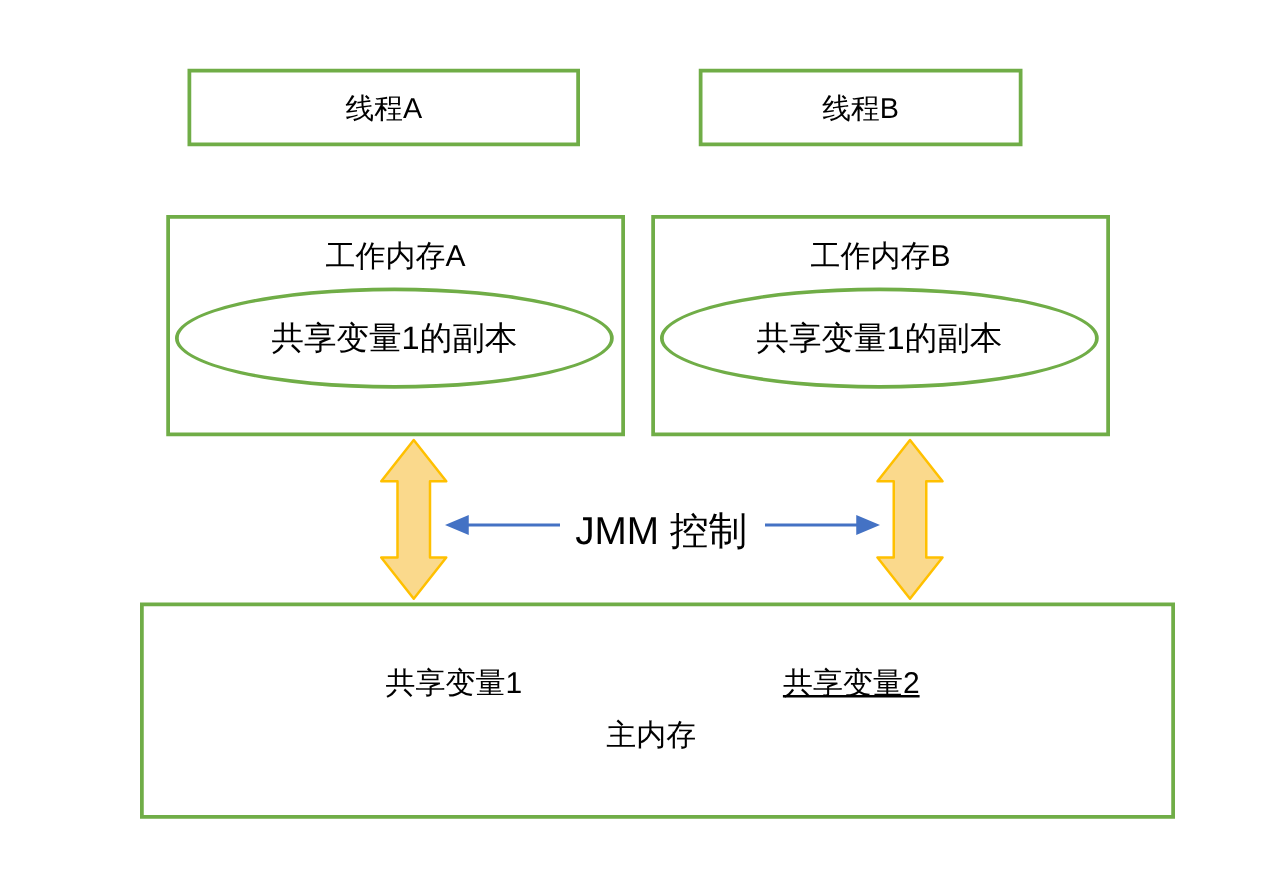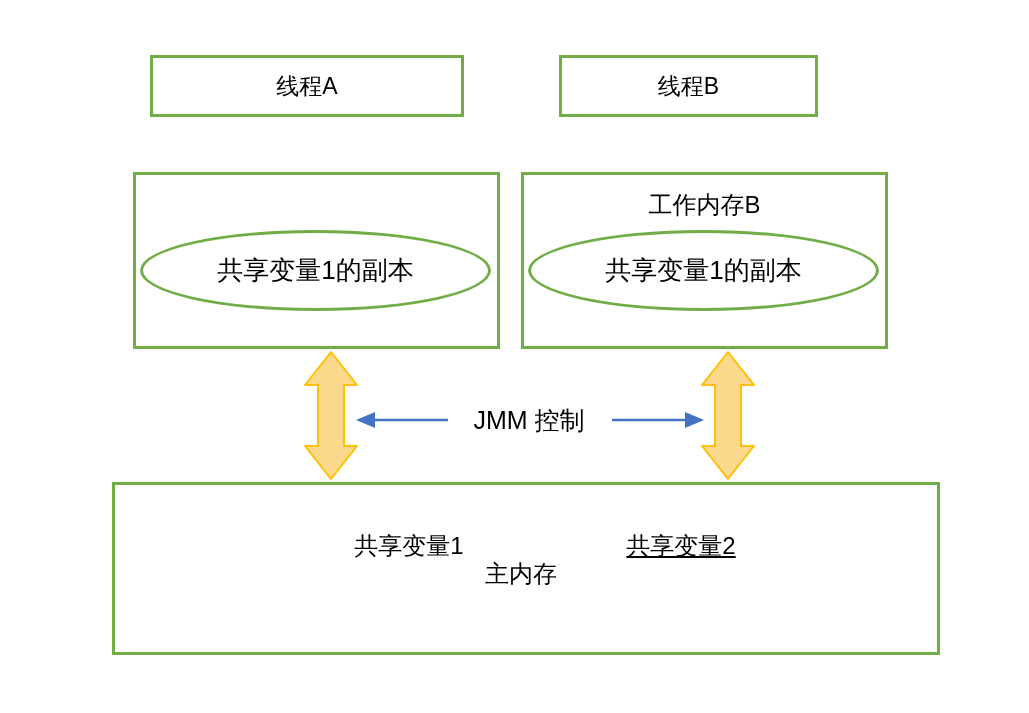--- a/index.html
+++ b/index.html
@@ -72,56 +72,57 @@
     top: 482px;
     width: 828px;
     height: 173px;
   }
   .abs-label {
     position: absolute;
     transform: translateX(-50%);
     font-size: 24px;
     white-space: nowrap;
   }
-  #shared-var-1 { left: 363px; top: 530px; margin-left: 46px; }
+  #shared-var-1 { left: 363px; top: 530px; }
   #shared-var-2 { left: 681px; top: 530px; text-decoration: underline; }
-  #main-memory-title { left: 521px; top: 558px; }
+  #main-memory-title { left: 521px; top: 572px; }
 
   #arrow-layer {
     position: absolute;
     left: 0; top: 0;
     width: 1029px;
     height: 713px;
     pointer-events: none;
   }
   #jmm-label {
     position: absolute;
     left: 529px;
     top: 404px;
     transform: translateX(-50%);
-    font-size: 25px;
+    font-size: 31px;
     background: var(--bg);
     padding: 0 6px;
     white-space: nowrap;
   }
 </style>
 </head>
 <body>
 
 <div class="canvas">
 
   <div id="thread-a" class="gbox thread-box center-flex">
     <span class="label">线程A</span>
   </div>
 
   <div id="thread-b" class="gbox thread-box center-flex">
     <span class="label">线程B</span>
   </div>
 
   <div id="workmem-a" class="gbox workmem-box">
+    <div class="workmem-title">工作内存A</div>
     <div class="ellipse">
       <span class="label">共享变量1的副本</span>
     </div>
   </div>
 
   <div id="workmem-b" class="gbox workmem-box">
     <div class="workmem-title">工作内存B</div>
     <div class="ellipse">
       <span class="label">共享变量1的副本</span>
     </div>

